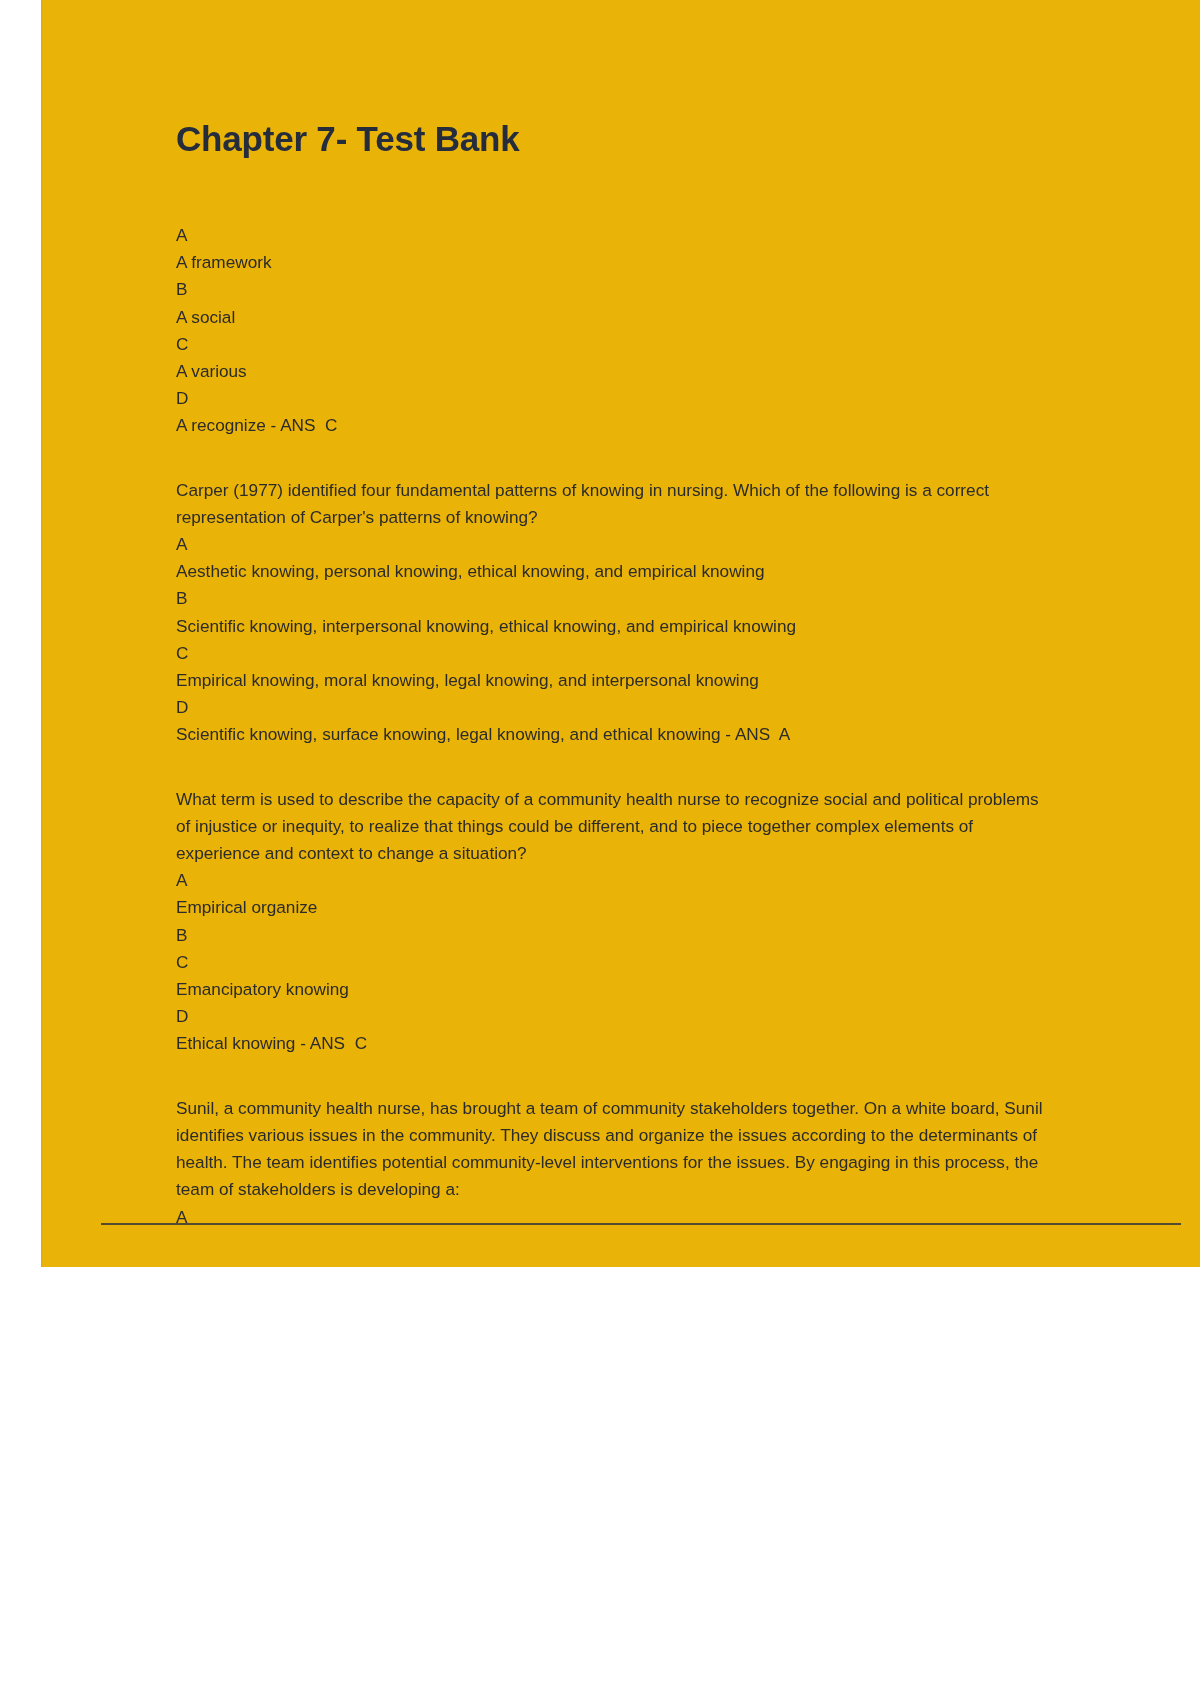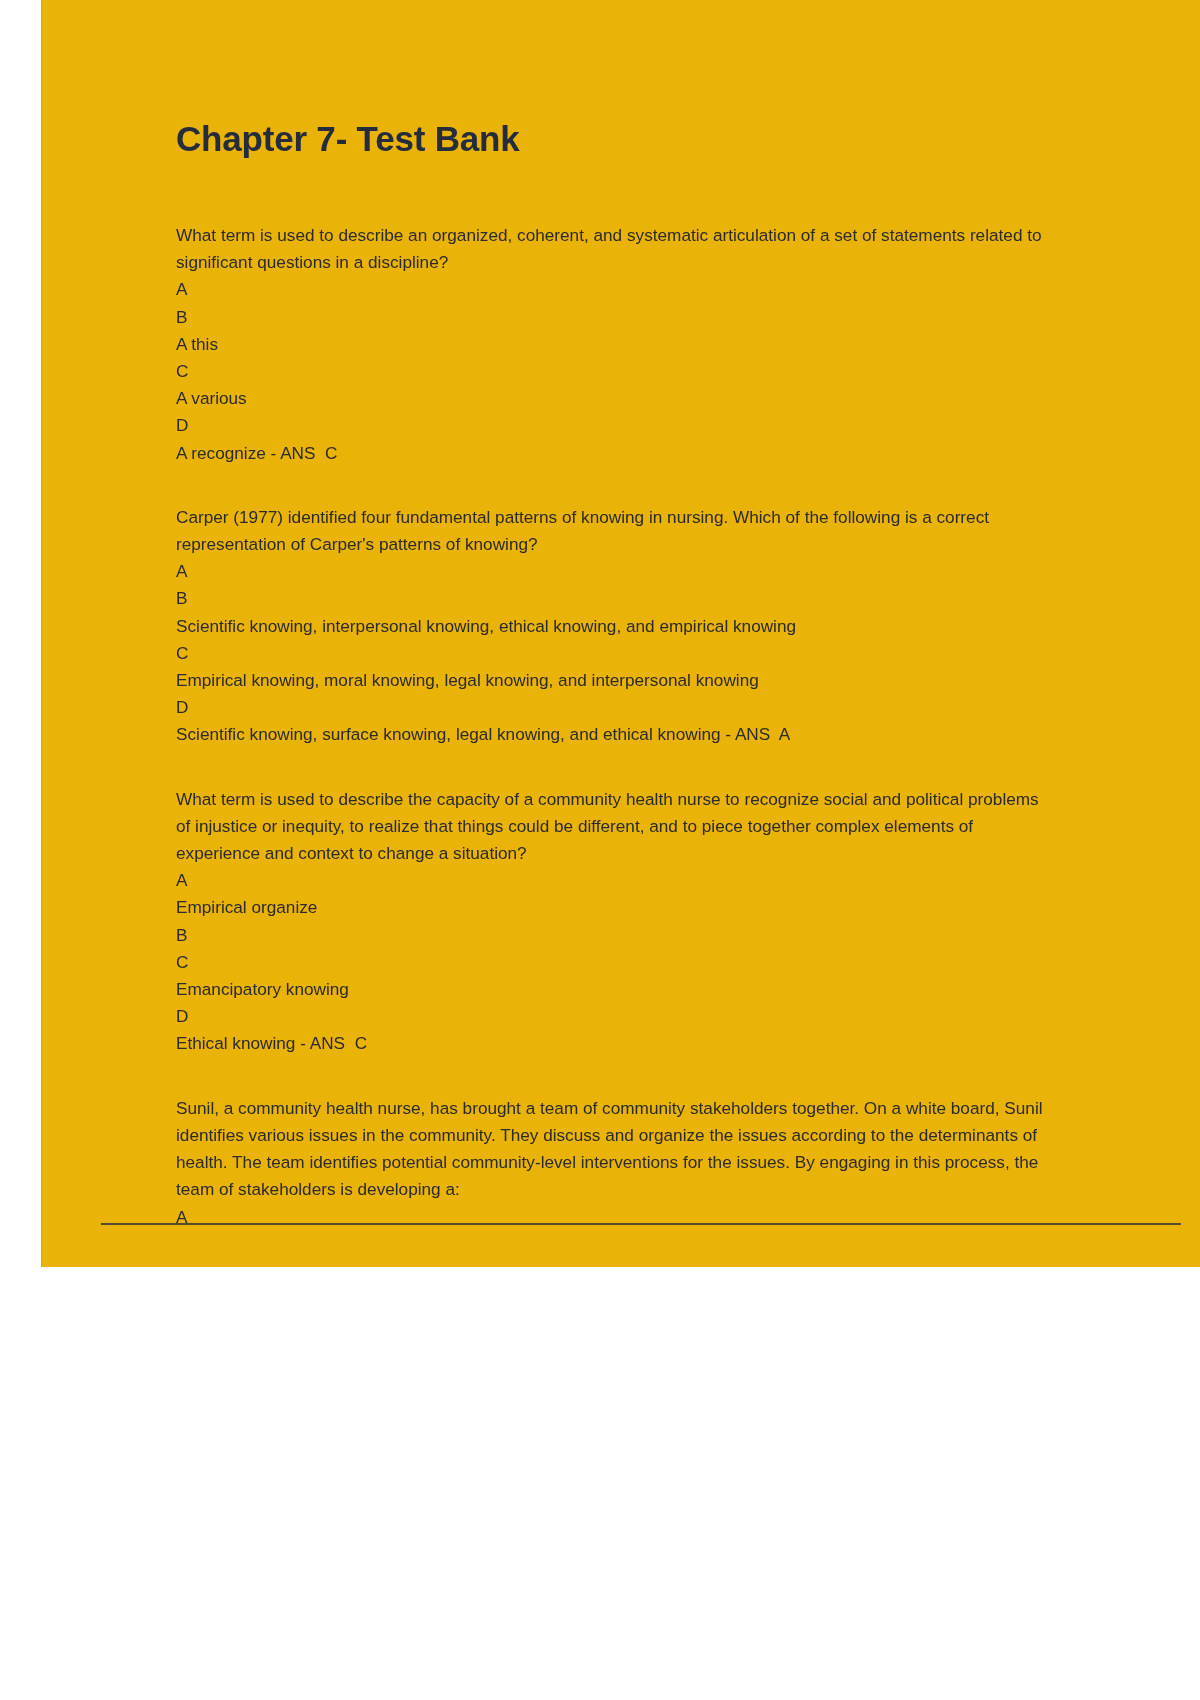--- a/index.html
+++ b/index.html
@@ -101,33 +101,34 @@
 <div class="page">
 
   <div class="page-edge-left"></div>
   <div class="page-edge-right"></div>
 
   <div class="content">
 
     <h1 class="doc-title">Chapter 7- Test Bank</h1>
 
     <div class="qblock">
-      <p class="stem">What term is used to describe an organized, coherent, and systematic articulation of a set of statements related to significant questions in a discipline?</p>
       <div class="line opt-letter">A</div>
+      <div class="line opt-text">A framework</div>
       <div class="line opt-letter">B</div>
-      <div class="line opt-text">A this</div>
+      <div class="line opt-text">A social</div>
       <div class="line opt-letter">C</div>
       <div class="line opt-text">A various</div>
       <div class="line opt-letter">D</div>
       <div class="line opt-text">A recognize - ANS  C</div>
     </div>
 
     <div class="qblock">
       <p class="stem">Carper (1977) identified four fundamental patterns of knowing in nursing. Which of the following is a correct representation of Carper's patterns of knowing?</p>
       <div class="line opt-letter">A</div>
+      <div class="line opt-text">Aesthetic knowing, personal knowing, ethical knowing, and empirical knowing</div>
       <div class="line opt-letter">B</div>
       <div class="line opt-text">Scientific knowing, interpersonal knowing, ethical knowing, and empirical knowing</div>
       <div class="line opt-letter">C</div>
       <div class="line opt-text">Empirical knowing, moral knowing, legal knowing, and interpersonal knowing</div>
       <div class="line opt-letter">D</div>
       <div class="line opt-text">Scientific knowing, surface knowing, legal knowing, and ethical knowing - ANS  A</div>
     </div>
 
     <div class="qblock">
       <p class="stem">What term is used to describe the capacity of a community health nurse to recognize social and political problems of injustice or inequity, to realize that things could be different, and to piece together complex elements of experience and context to change a situation?</p>

